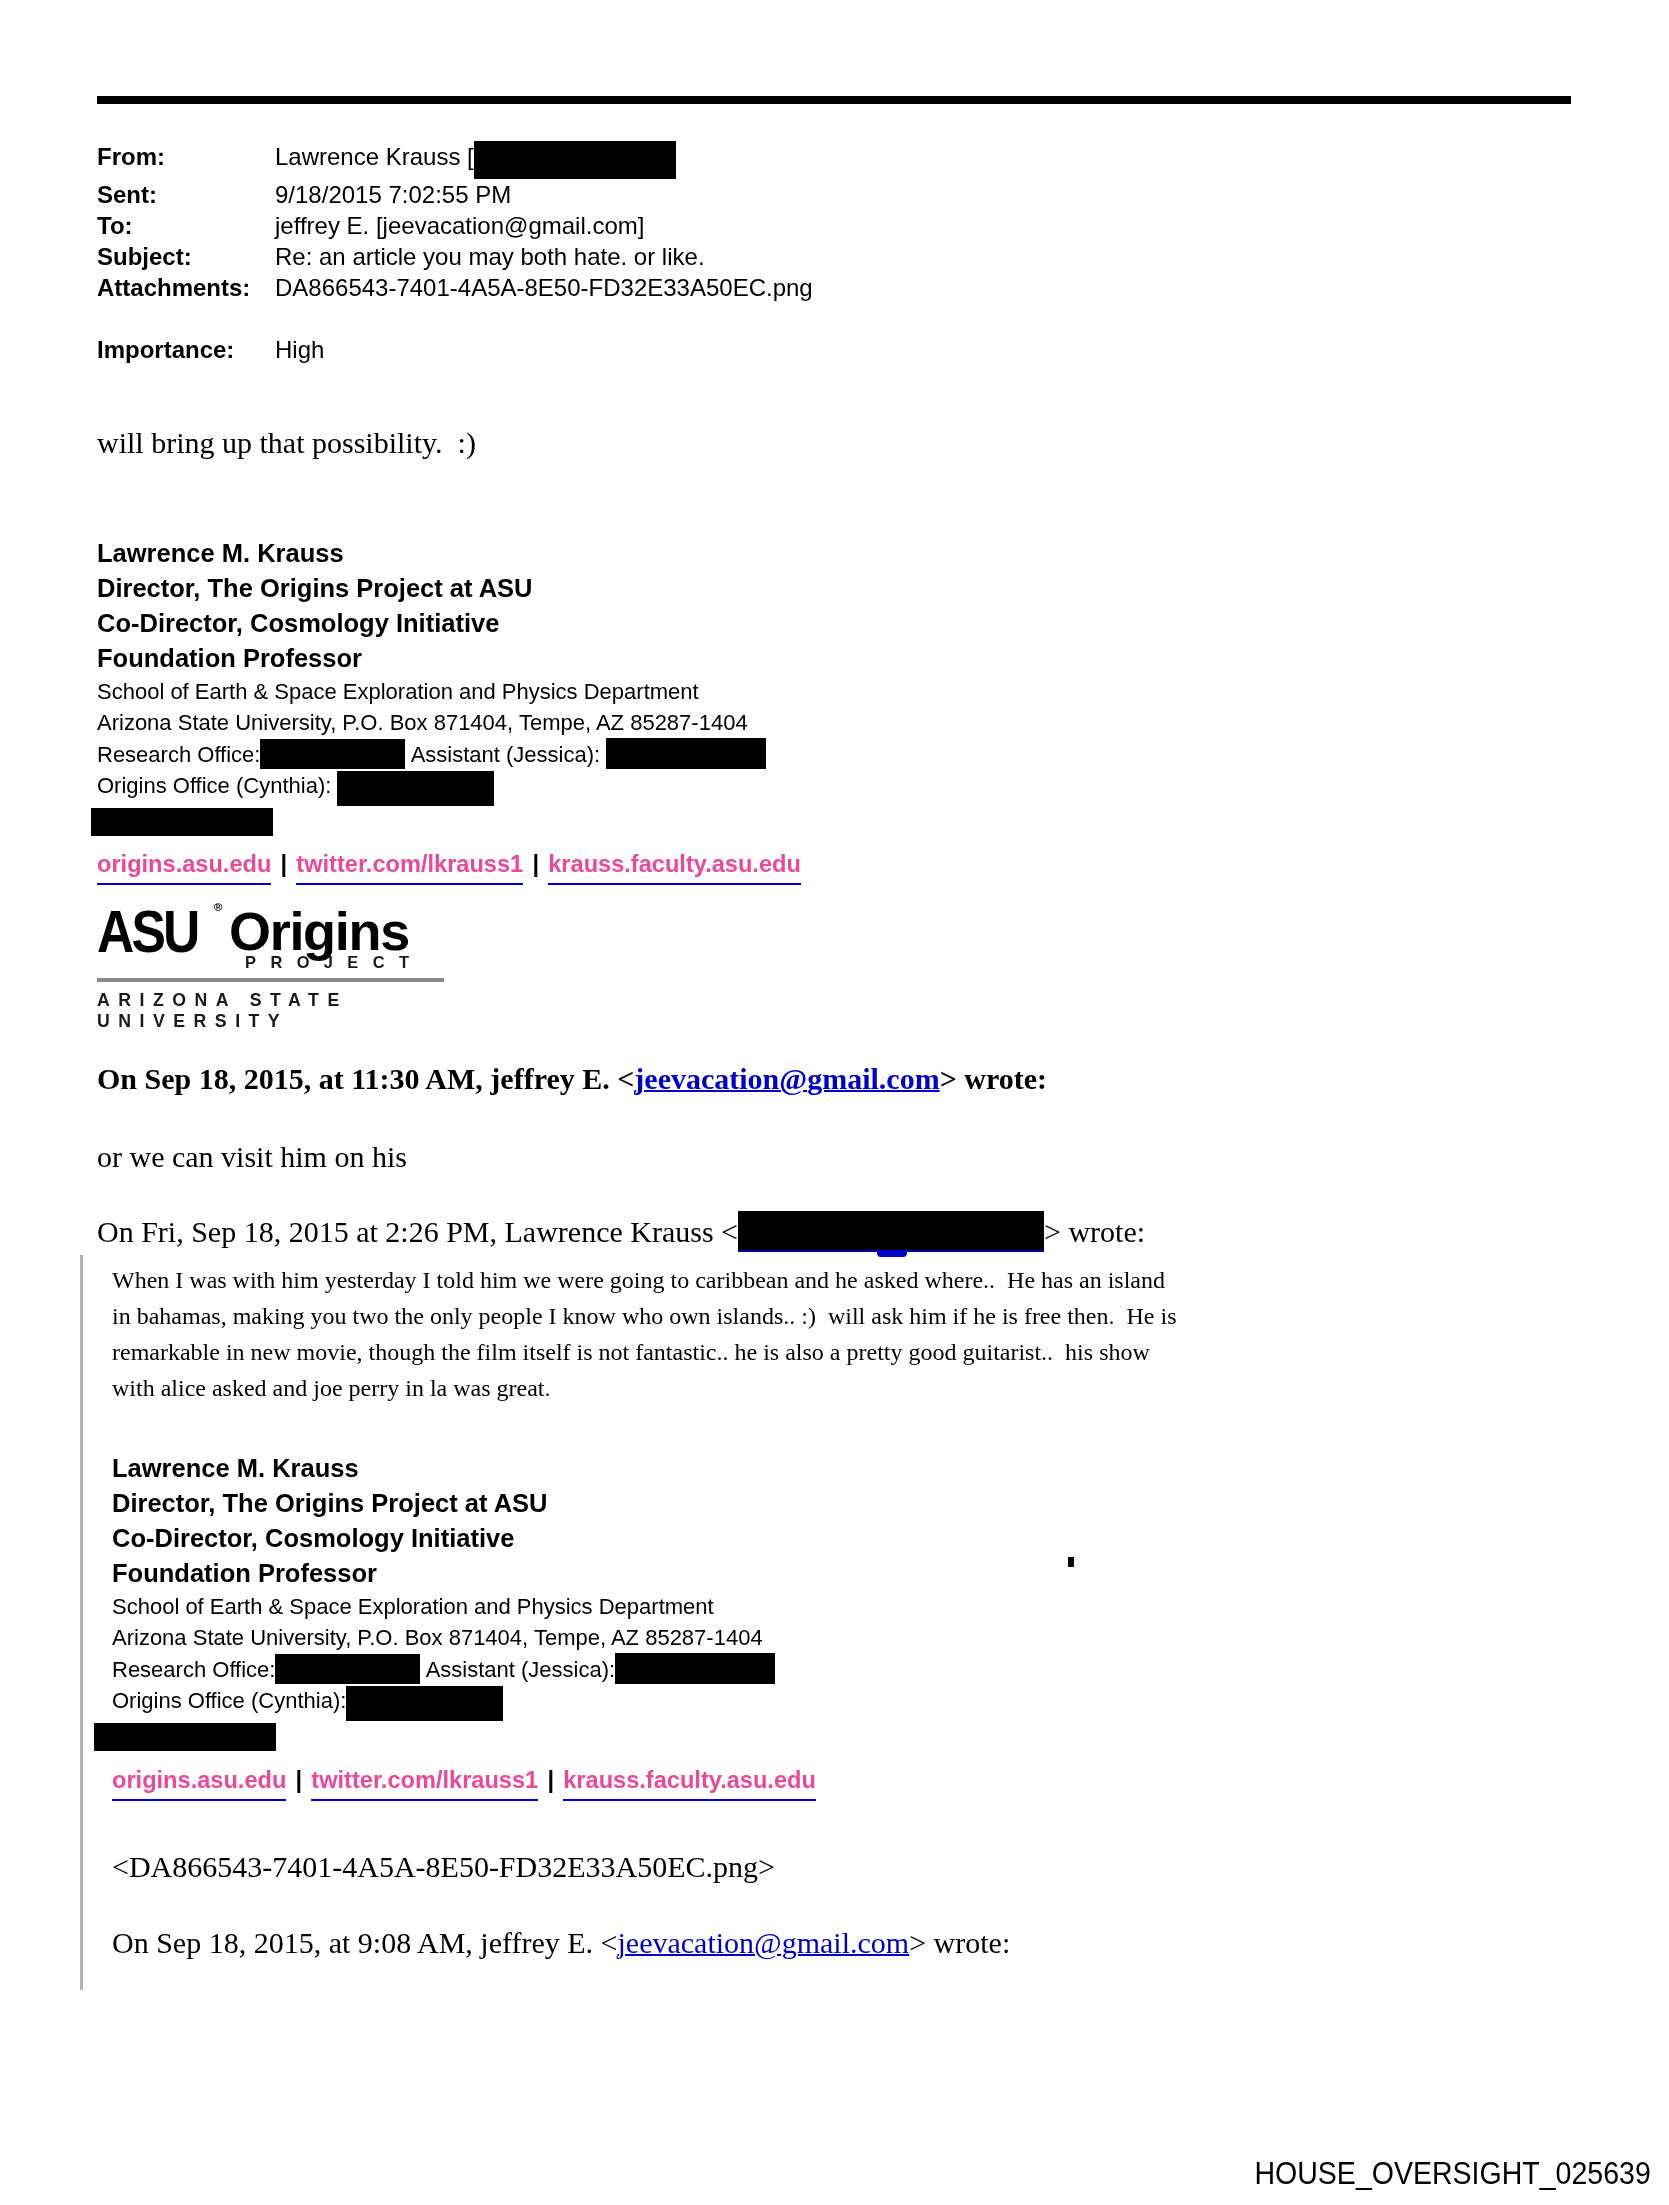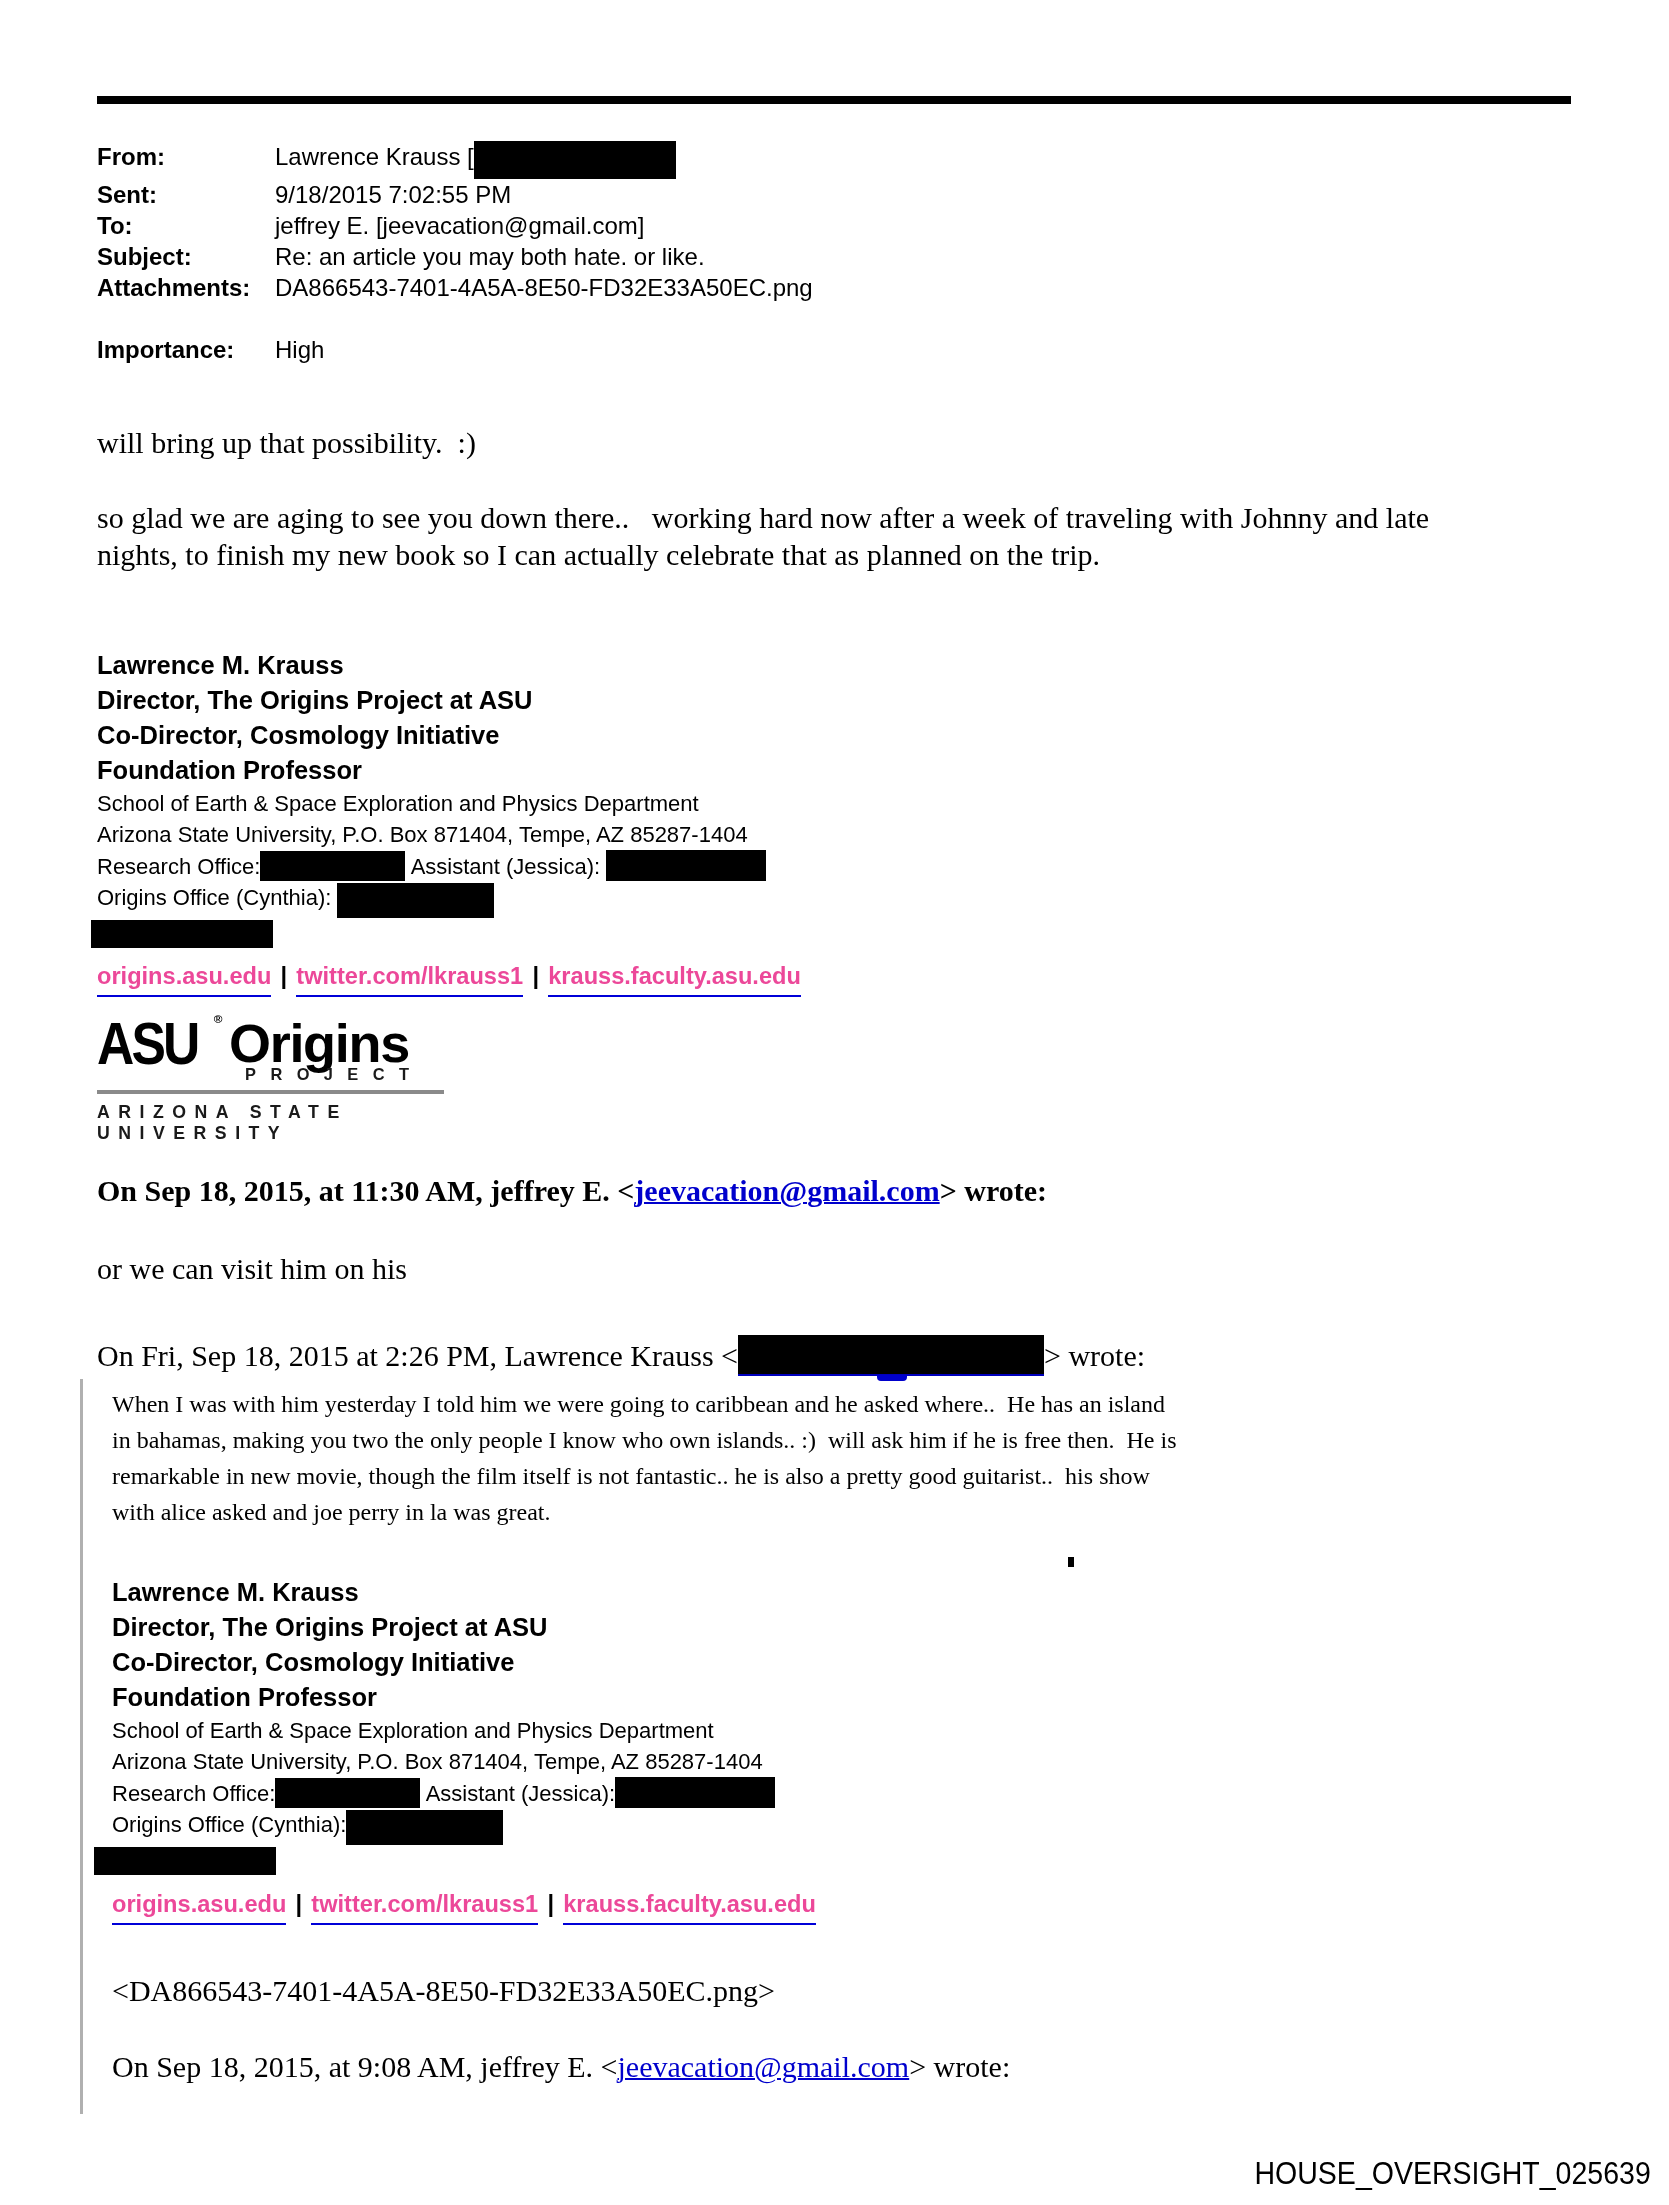--- a/index.html
+++ b/index.html
@@ -57,21 +57,21 @@
   .logo-top{display:flex;align-items:flex-start;}
   .logo-asu{font-size:60px;font-weight:900;letter-spacing:-3.3px;line-height:62px;transform:scaleX(.86);transform-origin:left;}
   .logo-tm{font-size:11.8px;font-weight:bold;vertical-align:top;line-height:13px;}
   .logo-origins{font-size:54px;font-weight:800;line-height:60px;margin-left:6.5px;letter-spacing:-1.3px;}
   .logo-project{font-size:16.4px;font-weight:bold;letter-spacing:14.4px;text-align:right;margin-top:-7.9px;margin-right:-14.4px;color:#1a1a1a;}
   .logo-rule{height:3.3px;background:#8a8a8a;margin-top:6.5px;}
   .logo-univ{font-size:17.7px;font-weight:bold;letter-spacing:8.5px;margin-top:7.9px;color:#1a1a1a;}
 
   .intro1{margin-top:28px;font-weight:bold;}
   .reply1{margin-top:41px;}
-  .intro2{margin-top:48px;}
+  .intro2{margin-top:36px;}
 
   
   .bquote{
     margin-top:3.9px;margin-left:-17px;
     border-left:3.3px solid #b0b0b0;
     padding:6.5px 0 29.5px 29px;
   }
   .sig2{margin-top:45px;}
   .da-line{margin-top:50px;}
   .intro3{margin-top:39px;}
@@ -116,24 +116,20 @@
           <span class="hdr-value" data-bind="header.fields.4.value">DA866543-7401-4A5A-8E50-FD32E33A50EC.png</span>
         </div>
       <div class="hdr-row importance">
           <span class="hdr-label" data-bind="header.importance_label">Importance:</span>
           <span class="hdr-value" data-bind="header.importance_value">High</span>
         </div>
     </div>
 
     <div class="serif p1" data-bind="body.p1">will bring up that possibility.  :)</div>
 
-    <div class="serif p2">
-      <div data-bind="body.p2_lines.0">so glad we are aging to see you down there..   working hard now after a week of traveling with Johnny and late</div>
-      <div data-bind="body.p2_lines.1">nights, to finish my new book so I can actually celebrate that as planned on the trip.</div>
-    </div>
 
     <div class="sig sig1">
       <div class="sig-bold" data-bind="signature.name">Lawrence M. Krauss</div>
       <div class="sig-bold" data-bind="signature.title1">Director, The Origins Project at ASU</div>
       <div class="sig-bold" data-bind="signature.title2">Co-Director, Cosmology Initiative</div>
       <div class="sig-bold" data-bind="signature.title3">Foundation Professor</div>
       <div class="sig-small" data-bind="signature.dept">School of Earth &amp; Space Exploration and Physics Department</div>
       <div class="sig-small" data-bind="signature.address">Arizona State University, P.O. Box 871404, Tempe, AZ 85287-1404</div>
       <div class="sig-small"><span data-bind="signature.research_office_label">Research Office:</span><span class="redact r-office"></span><span data-bind="signature.assistant_label">Assistant (Jessica):</span> <span class="redact r-jessica"></span></div>
       <div class="sig-small"><span data-bind="signature.origins_office_label">Origins Office (Cynthia):</span> <span class="redact r-cynthia"></span></div>

